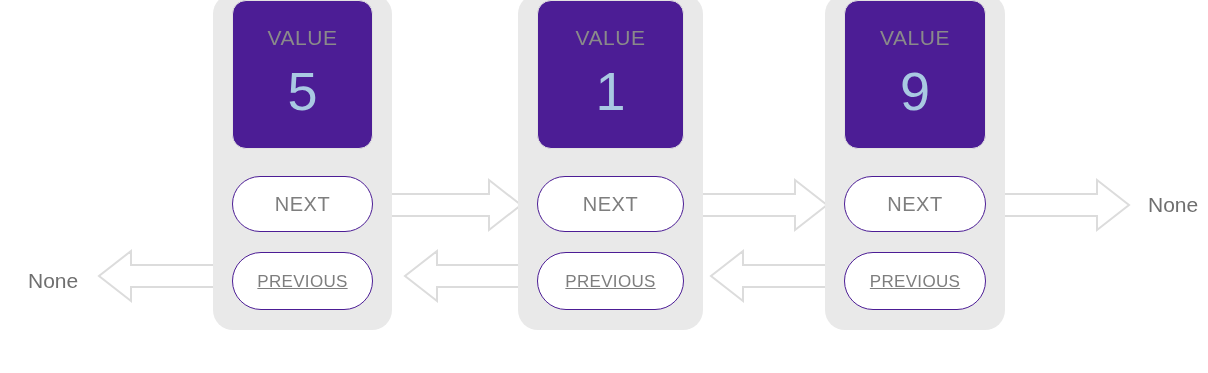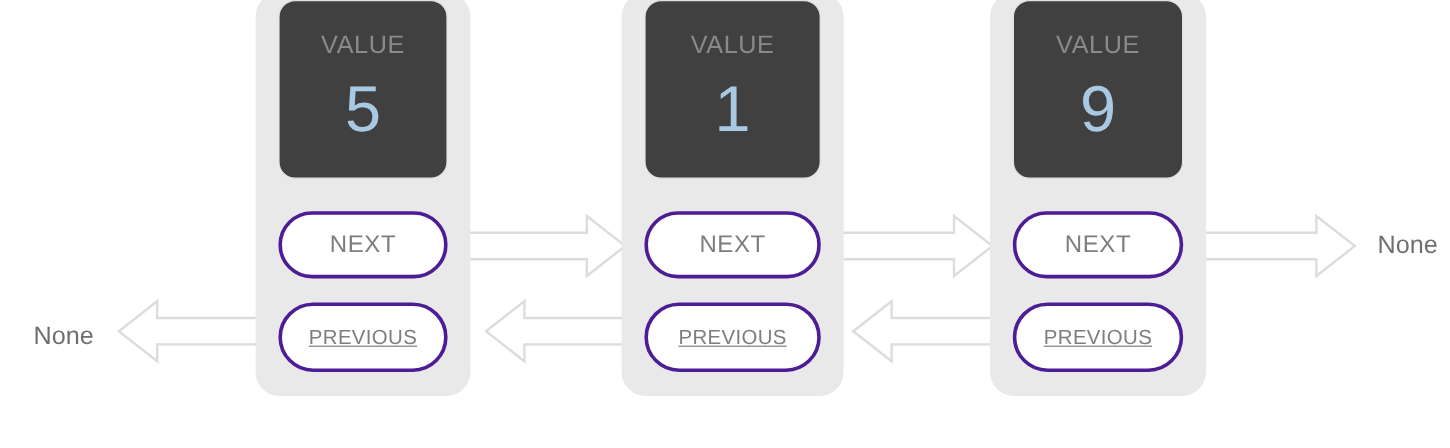--- a/index.html
+++ b/index.html
@@ -53,21 +53,21 @@
   .node.n2 { left: 518px; width: 185px; }
   .node.n3 { left: 825px; width: 180px; }
 
   
   .value-box {
     position: absolute;
     left: 19px;
     right: 19px;
     top: 6px;
     height: 149px;
-    background: #404040;
+    background: #4c1d95;
     border: 1px solid #e2e2e2;
     border-radius: 14px;
     box-sizing: border-box;
     display: flex;
     flex-direction: column;
     align-items: center;
   }
   .value-label {
     margin-top: 26px;
     font-size: 21px;
@@ -80,21 +80,21 @@
     font-size: 54px;
     font-weight: 400;
     color: #a9c9e2;
     line-height: 1;
   }
 
   
   .pill {
     position: absolute;
     background: #ffffff;
-    border: 3px solid #4c1d95;
+    border: 1px solid #4c1d95;
     border-radius: 30px;
     box-sizing: border-box;
     display: flex;
     align-items: center;
     justify-content: center;
     color: #7e7e7e;
     line-height: 1;
   }
   .pill.next {
     left: 19px;

